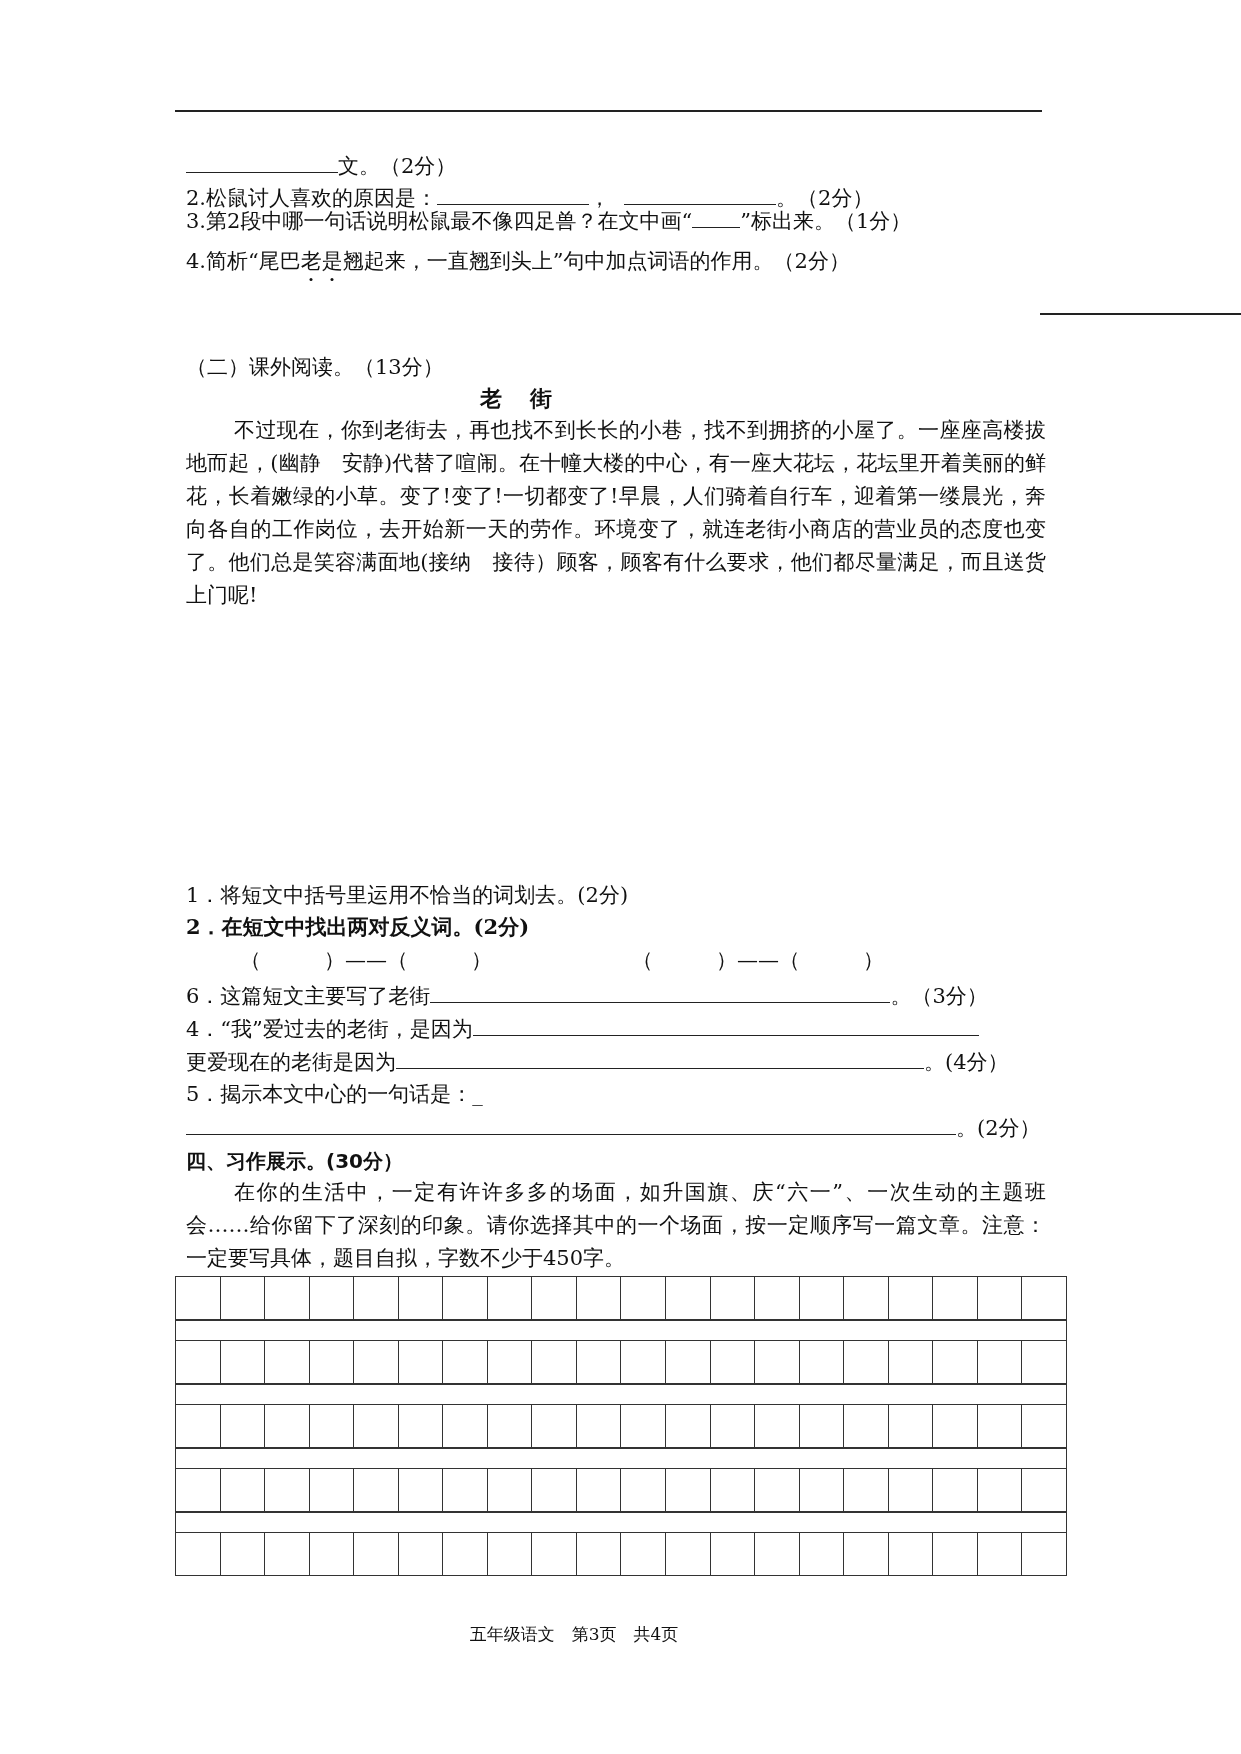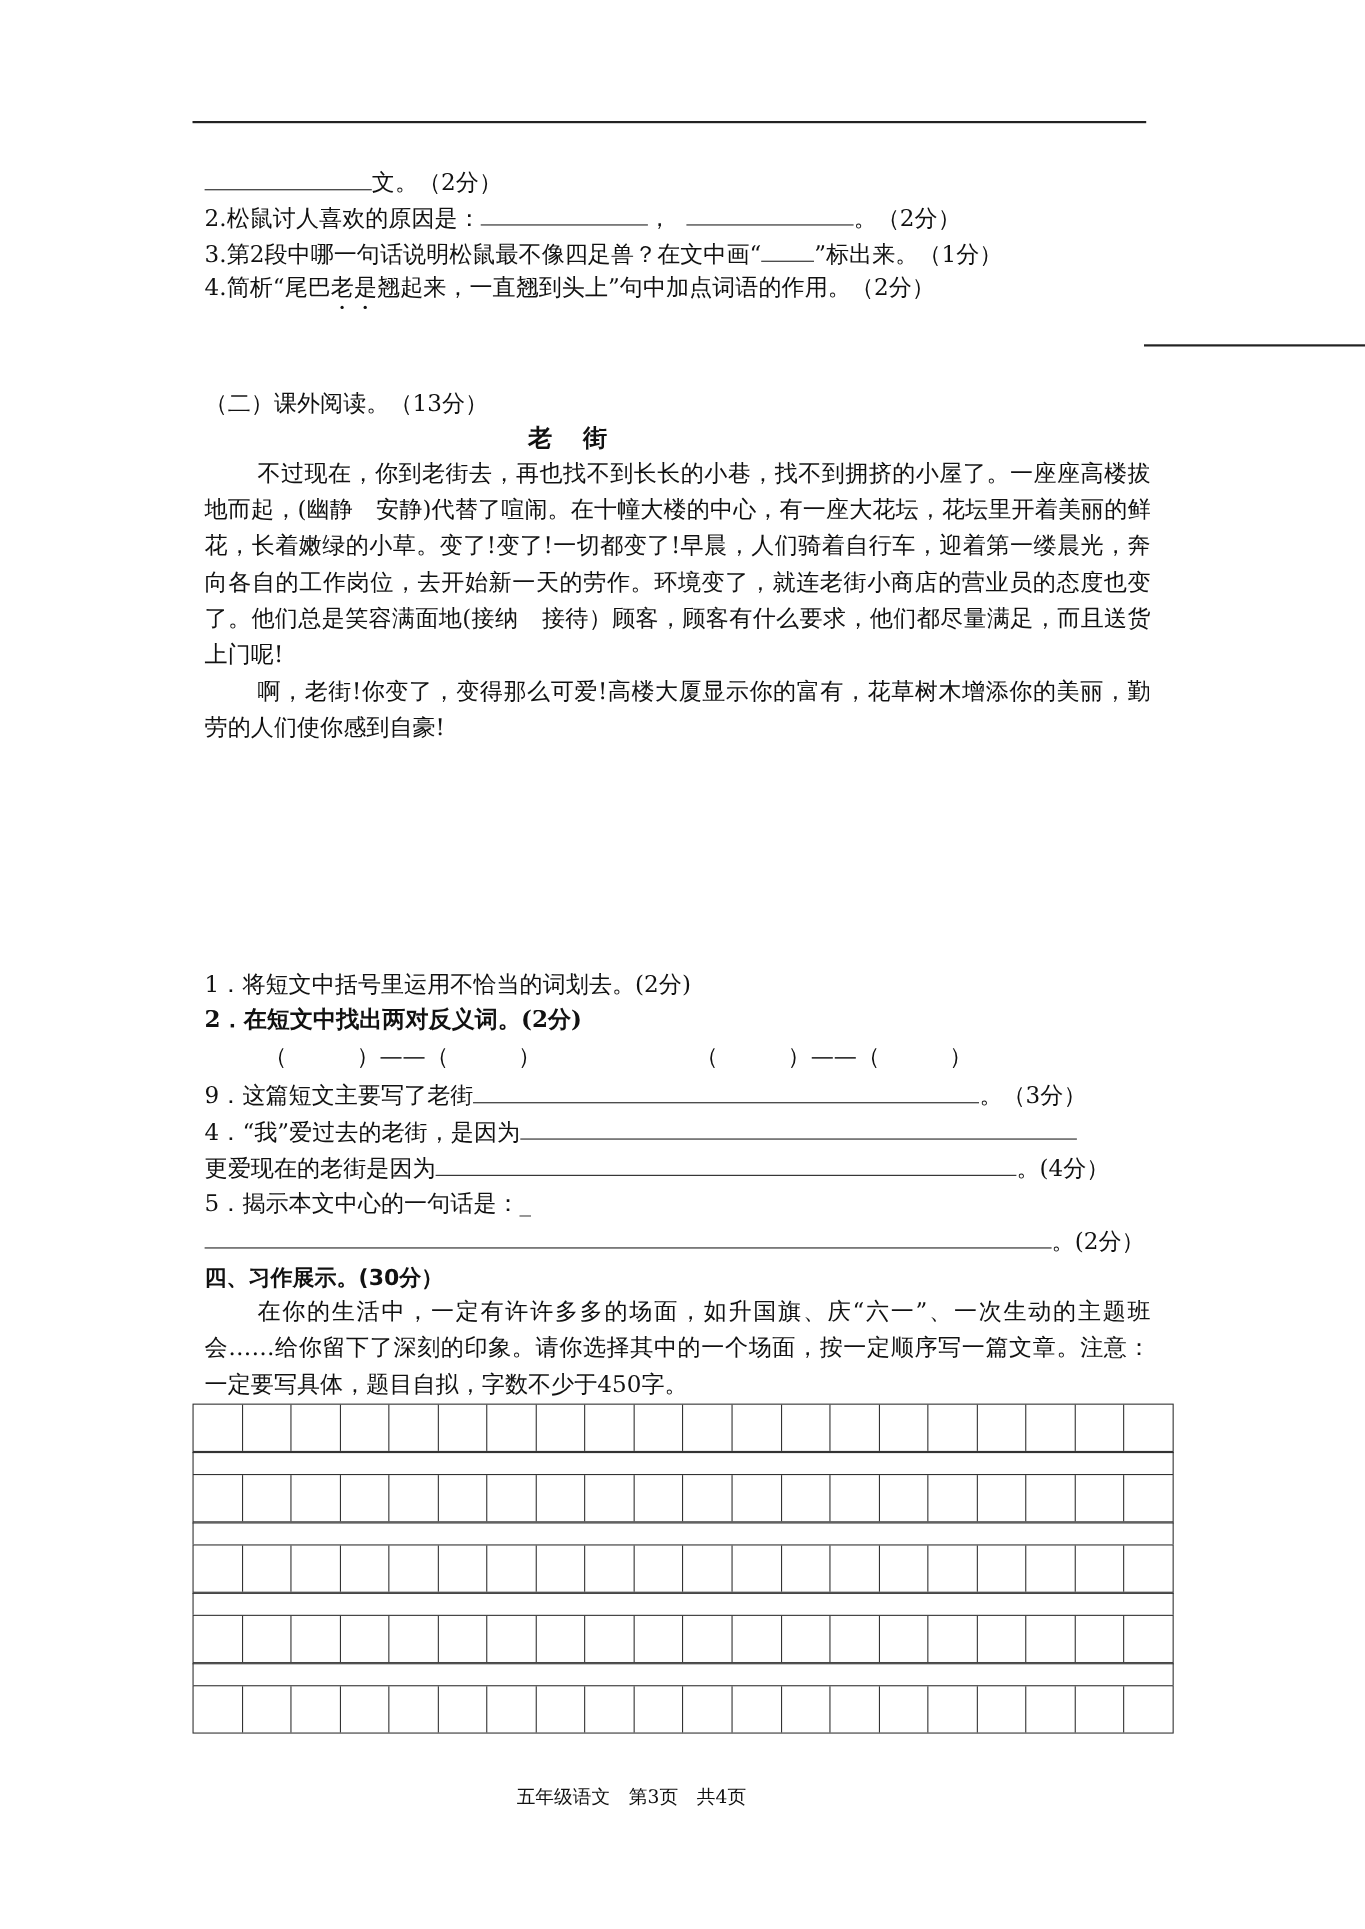--- a/index.html
+++ b/index.html
@@ -40,45 +40,44 @@
 <div class="rule" style="left:175px; top:110px; width:867px;"></div>
 
 <div class="abs" style="left:186px; top:150px;">
   <span class="blank" style="width:152px;"></span><span>文。（2分）</span>
 </div>
 
 <div class="abs" style="left:186px; top:182px;">
   <span>2.松鼠讨人喜欢的原因是：</span><span class="blank" style="width:152px;"></span><span>，</span><span class="blank" style="width:152px; margin-left:14px;"></span><span>。（2分）</span>
 </div>
 
-<div class="abs" style="left:186px; top:215px;">
+<div class="abs" style="left:186px; top:205px;">
   <span>3.第2段中哪一句话说明松鼠最不像四足兽？在文中画“</span><span class="blank" style="width:48px;"></span><span>”标出来。（1分）</span>
 </div>
 
 <div class="abs" style="left:186px; top:246px;">
   <span>4.简析“尾巴</span><span class="dot-under">老</span><span class="dot-under">是</span><span>翘起来，一直翘到头上”句中加点词语的作用。（2分）</span>
 </div>
 
 <div class="rule" style="left:1040px; top:313px; width:201px; height:1.5px;"></div>
 
 <div class="abs" style="left:186px; top:352px;">（二）课外阅读。（13分）</div>
 <div class="title">老街</div>
 
 <div class="para" style="top:414px;">
   <p class="indent">不过现在，你到老街去，再也找不到长长的小巷，找不到拥挤的小屋了。一座座高楼拔地而起，(幽静　安静)代替了喧闹。在十幢大楼的中心，有一座大花坛，花坛里开着美丽的鲜花，长着嫩绿的小草。变了!变了!一切都变了!早晨，人们骑着自行车，迎着第一缕晨光，奔向各自的工作岗位，去开始新一天的劳作。环境变了，就连老街小商店的营业员的态度也变了。他们总是笑容满面地(接纳　接待）顾客，顾客有什么要求，他们都尽量满足，而且送货上门呢!</p>
-  <p class="indent">啊，老街!你变了，变得那么可爱!高楼大厦显示你的富有，花草树木增添你的美丽，勤劳的人们使你感到自豪!</p>
 </div>
 
 <div class="abs" style="left:186px; top:880px;">1．将短文中括号里运用不恰当的词划去。(2分)</div>
 <div class="abs" style="left:186px; top:912px;font-weight:bold;">2．在短文中找出两对反义词。(2分)</div>
 <div class="pair" style="left:240px;">（　　　）——（　　　）</div>
 <div class="pair" style="left:632px;">（　　　）——（　　　）</div>
 
 <div class="abs" style="left:186px; top:980px;">
-  <span>9．这篇短文主要写了老街</span><span class="blank" style="width:460px;"></span><span>。（3分）</span>
+  <span>6．这篇短文主要写了老街</span><span class="blank" style="width:460px;"></span><span>。（3分）</span>
 </div>
 
 <div class="abs" style="left:186px; top:1013px;">
   <span>4．“我”爱过去的老街，是因为</span><span class="blank" style="width:506px;"></span>
 </div>
 <div class="abs" style="left:186px; top:1046px;">
   <span>更爱现在的老街是因为</span><span class="blank" style="width:528px;"></span><span>。(4分）</span>
 </div>
 
 <div class="abs" style="left:186px; top:1079px;">5．揭示本文中心的一句话是：_</div>

